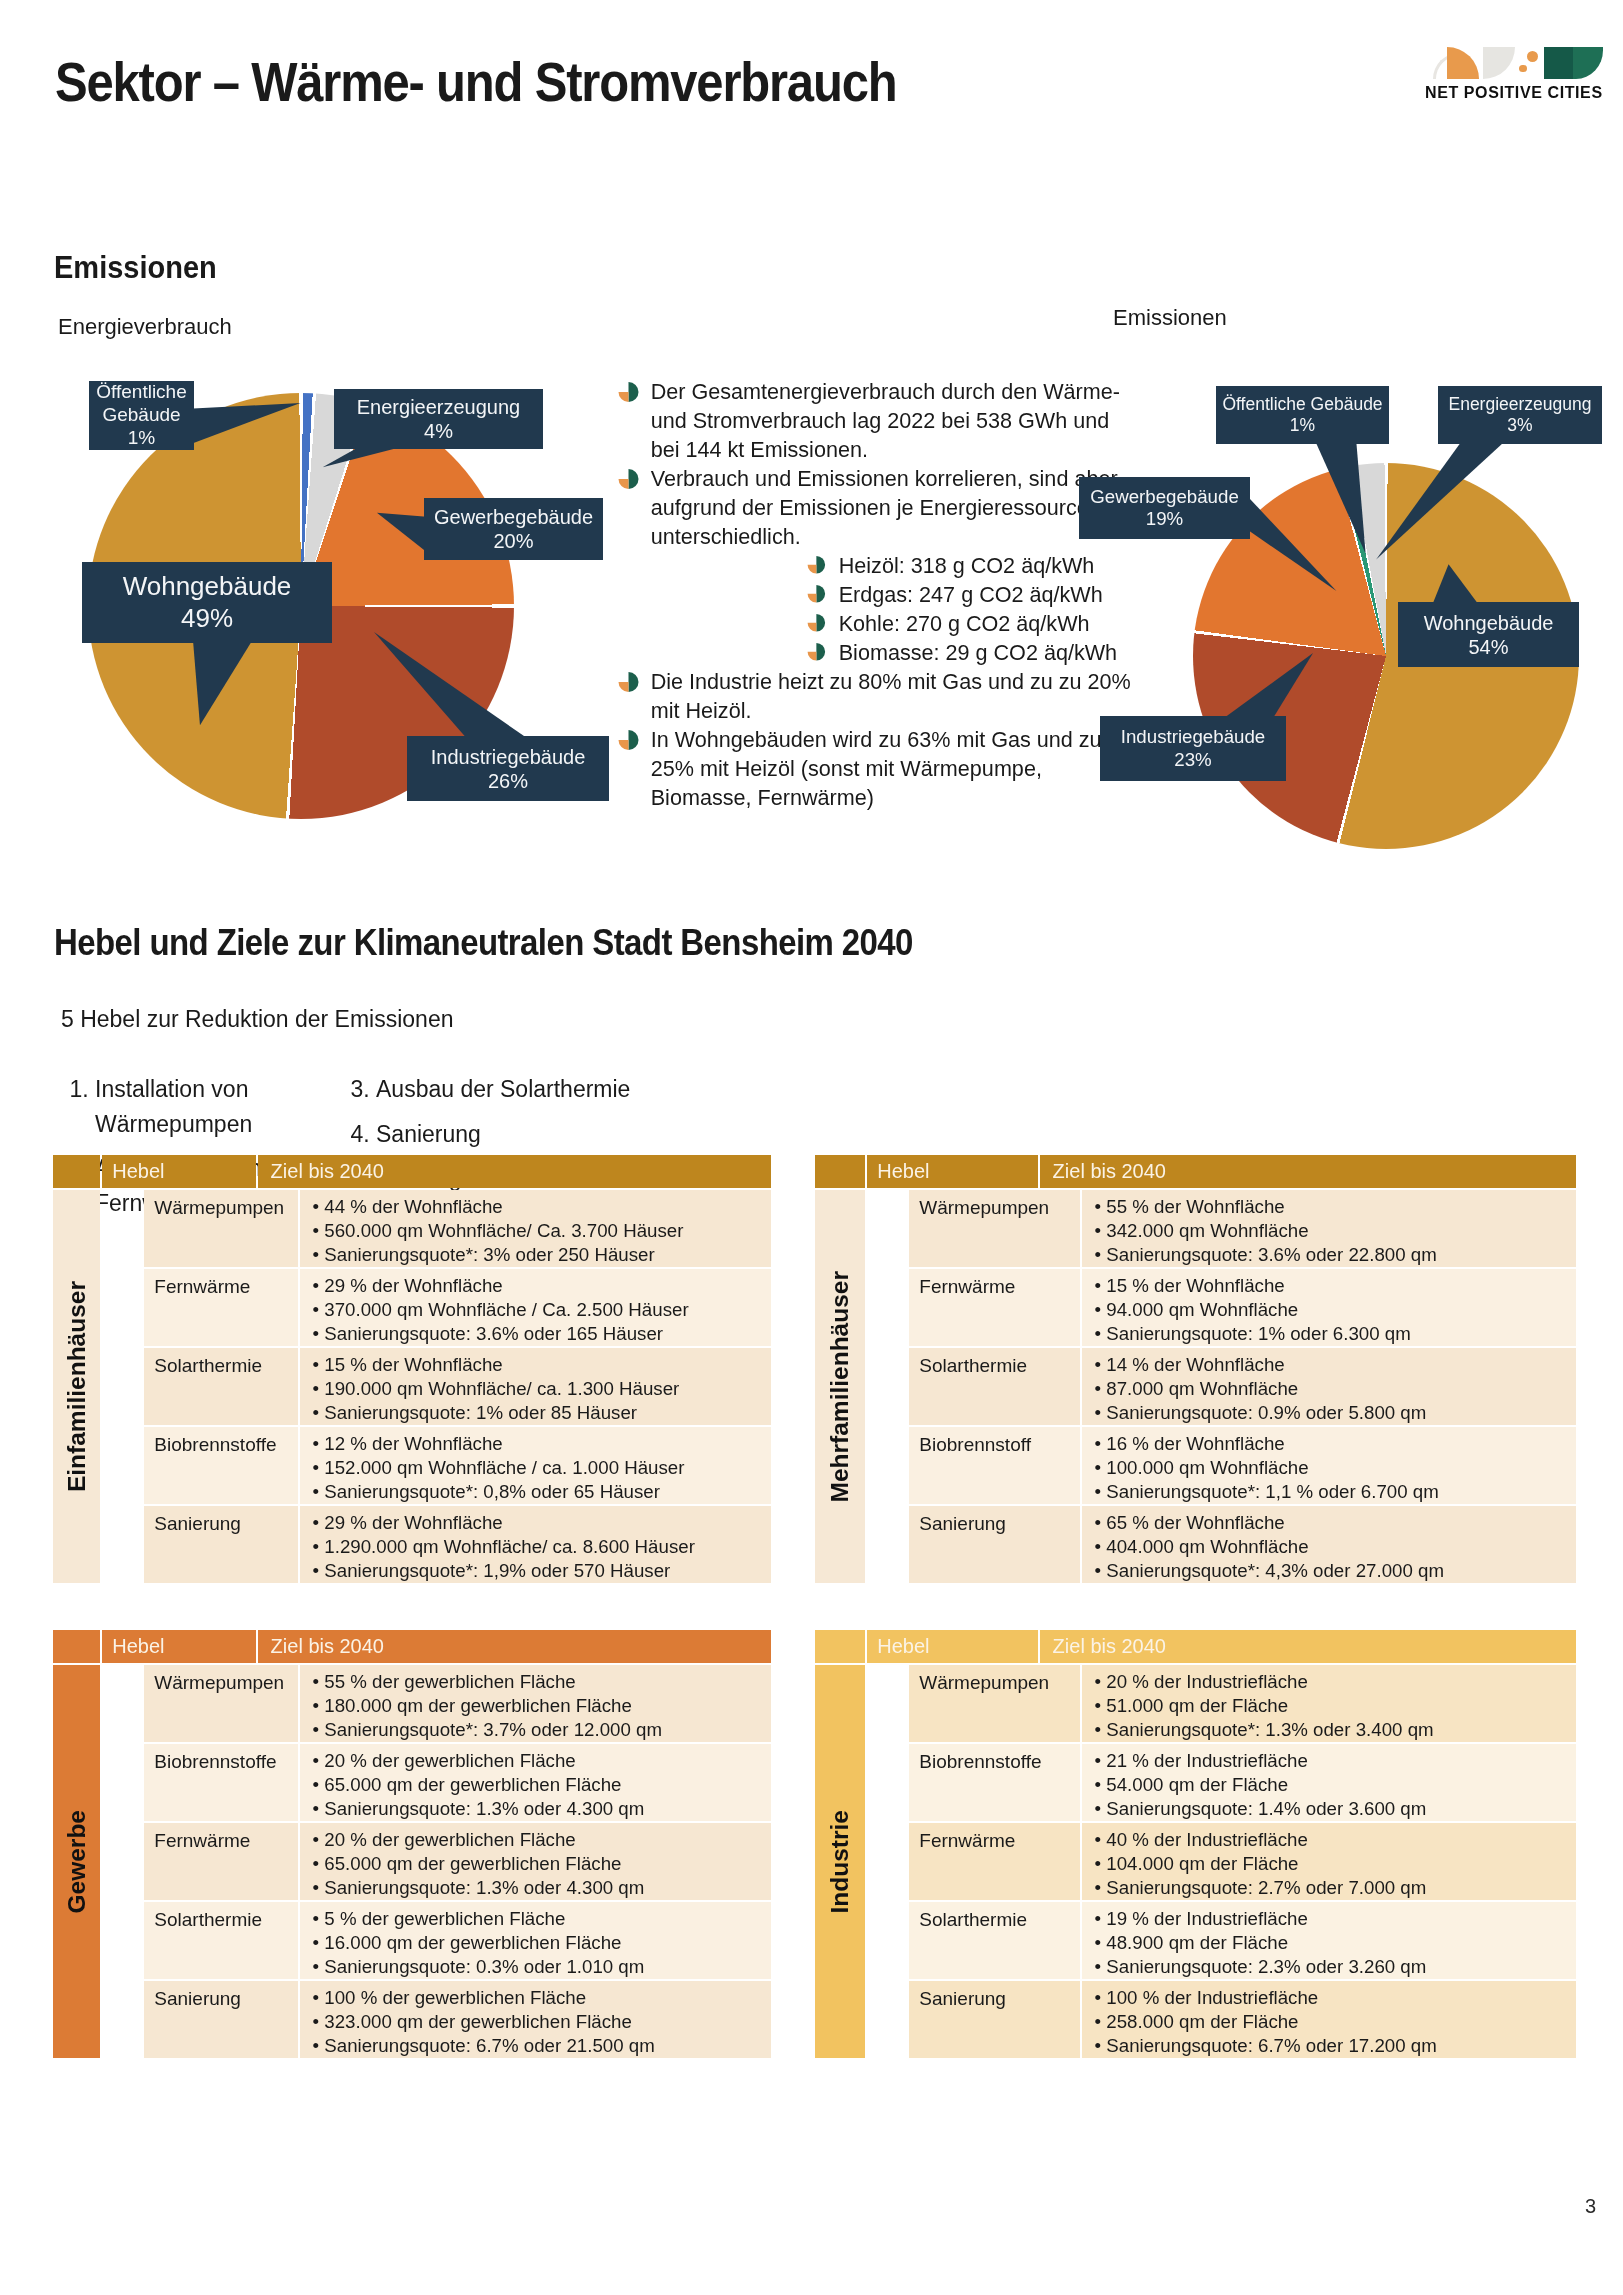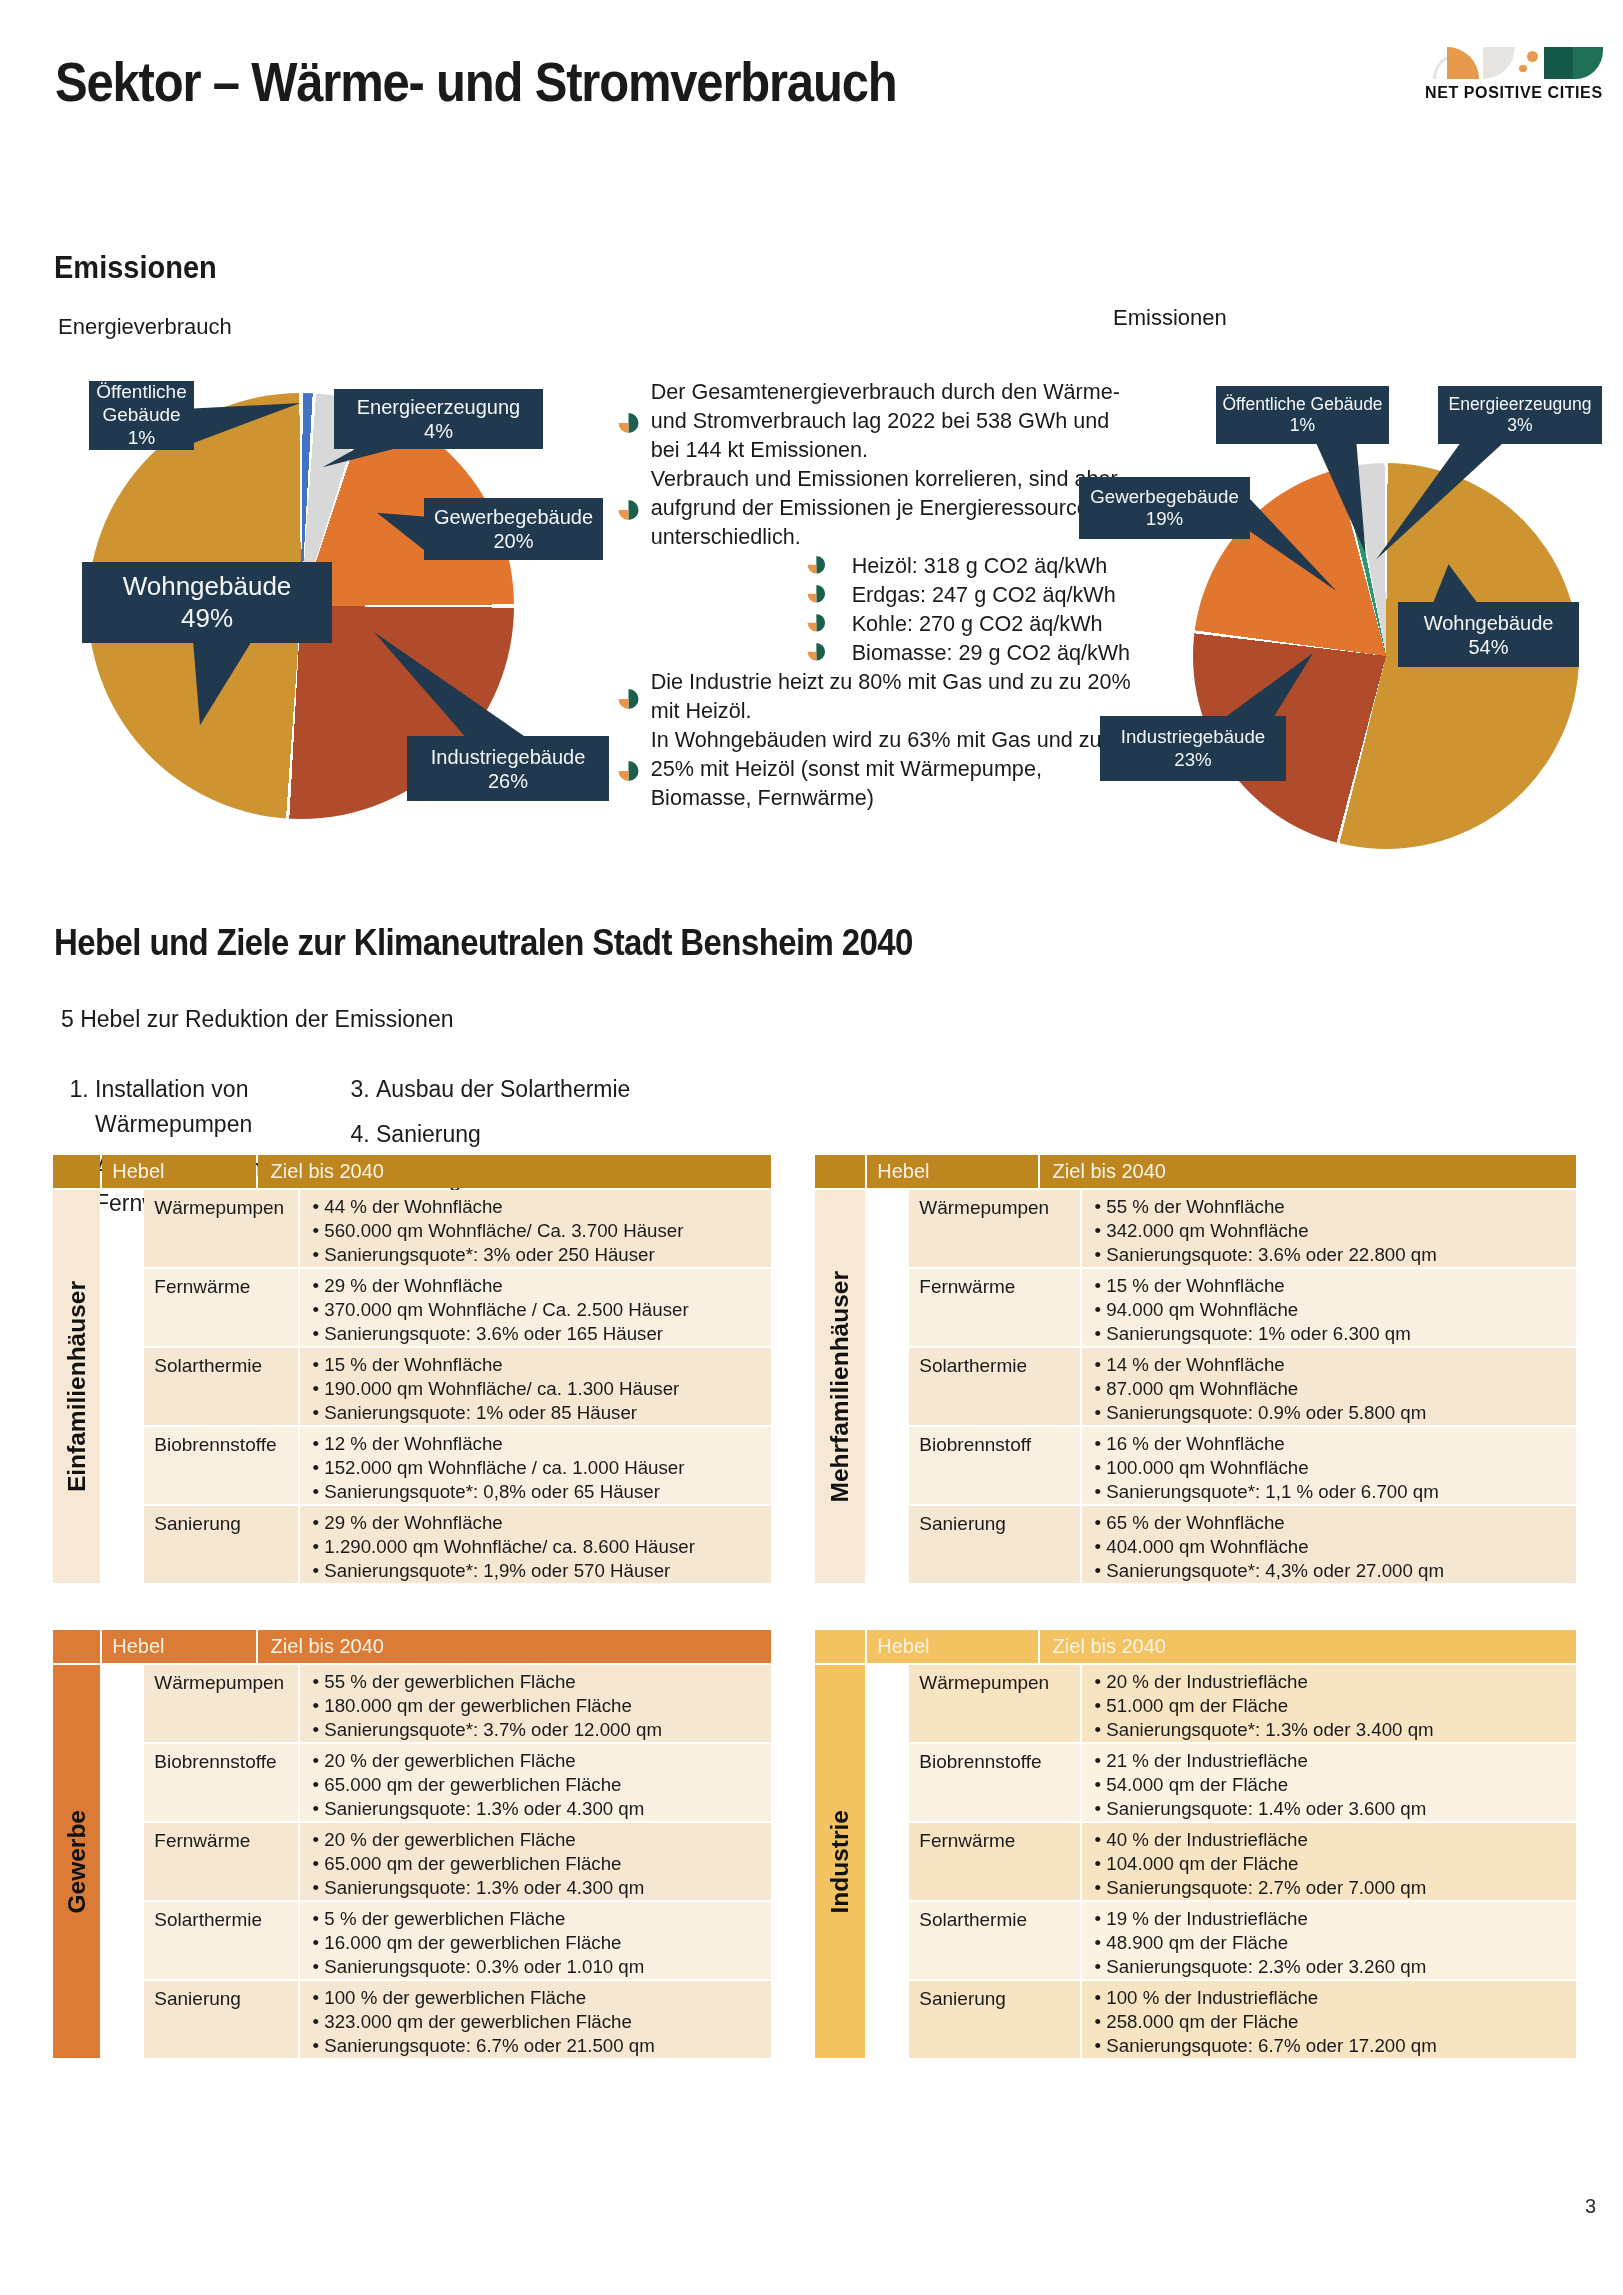--- a/index.html
+++ b/index.html
@@ -48,23 +48,23 @@
   .co-l4{left:82px;top:562px;width:250px;height:81px;font-size:26px;}
   .co-l5{left:407px;top:736px;width:202px;height:65px;font-size:20px;}
   .co-r1{left:1216px;top:386px;width:173px;height:58px;font-size:17.5px;}
   .co-r2{left:1438px;top:386px;width:164px;height:58px;font-size:17.5px;}
   .co-r3{left:1079px;top:477px;width:171px;height:62px;font-size:18.7px;}
   .co-r4{left:1398px;top:602px;width:181px;height:65px;font-size:20px;}
   .co-r5{left:1100px;top:716px;width:186px;height:65px;font-size:18.7px;}
 
   
   .bullets{position:absolute;left:618px;top:377px;width:514px;font-size:21.6px;line-height:29px;z-index:1;}
-  .b-item{display:flex;gap:11.7px;align-items:center;}
+  .b-item{display:flex;gap:11.7px;align-items:flex-start;}
   .b-icon{flex:0 0 21px;margin-top:5.3px;}
-  .b-sub{display:flex;gap:26px;align-items:flex-start;margin-left:189px;}
+  .b-sub{display:flex;gap:13px;align-items:flex-start;margin-left:189px;}
   .b-sub .b-icon{flex:0 0 18.7px;}
 
   
   .hl{position:absolute;top:1072px;font-size:23px;line-height:1.5;}
   .hl-1{left:61px;width:257px;}
   .hl-2{left:342px;width:327px;}
   .hl ol{margin:0;padding-left:34px;}
   .hl li{margin-bottom:10px;}
 
   

